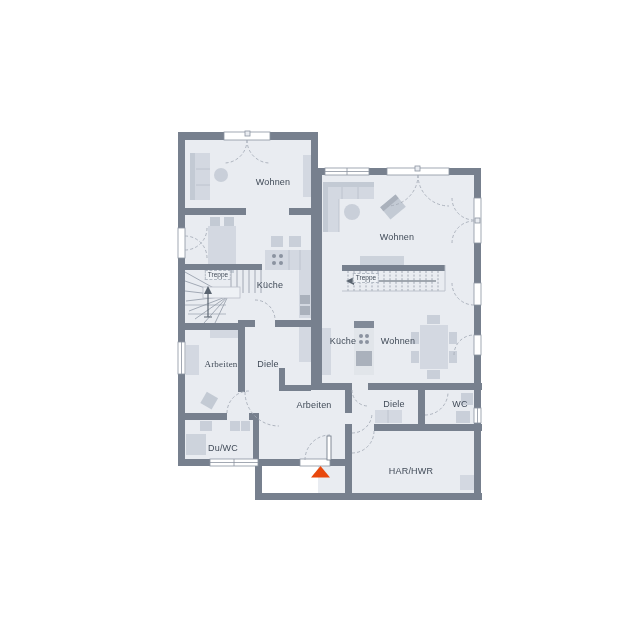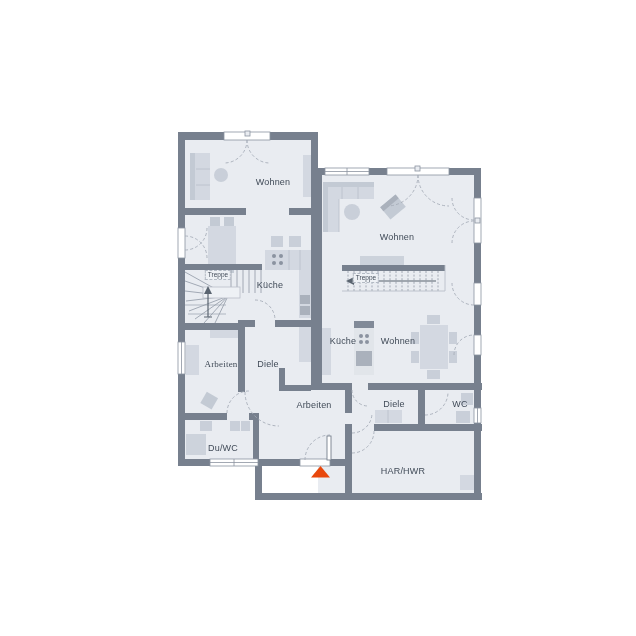--- a/index.html
+++ b/index.html
@@ -241,15 +241,15 @@
 <div class="room-label" style="left:209px;top:364px;font-family:Liberation Serif, serif;">Arbeiten</div>
 <div class="room-label" style="left:256px;top:364px;">Diele</div>
 <div class="room-label" style="left:211px;top:448px;text-align:right;">Du/WC</div>
 <div class="room-label" style="left:302px;top:405px;">Arbeiten</div>
 <div class="room-label" style="left:385px;top:237px;">Wohnen</div>
 <div class="stair-label" style="left:354px;top:278px;">Treppe</div>
 <div class="room-label" style="left:331px;top:341px;">Küche</div>
 <div class="room-label" style="left:386px;top:341px;">Wohnen</div>
 <div class="room-label" style="left:382px;top:404px;">Diele</div>
 <div class="room-label" style="left:448px;top:404px;">WC</div>
-<div class="room-label" style="left:391px;top:471px;">HAR/HWR</div>
+<div class="room-label" style="left:399px;top:471px;">HAR/HWR</div>
 
 </div>
 
 </body></html>

